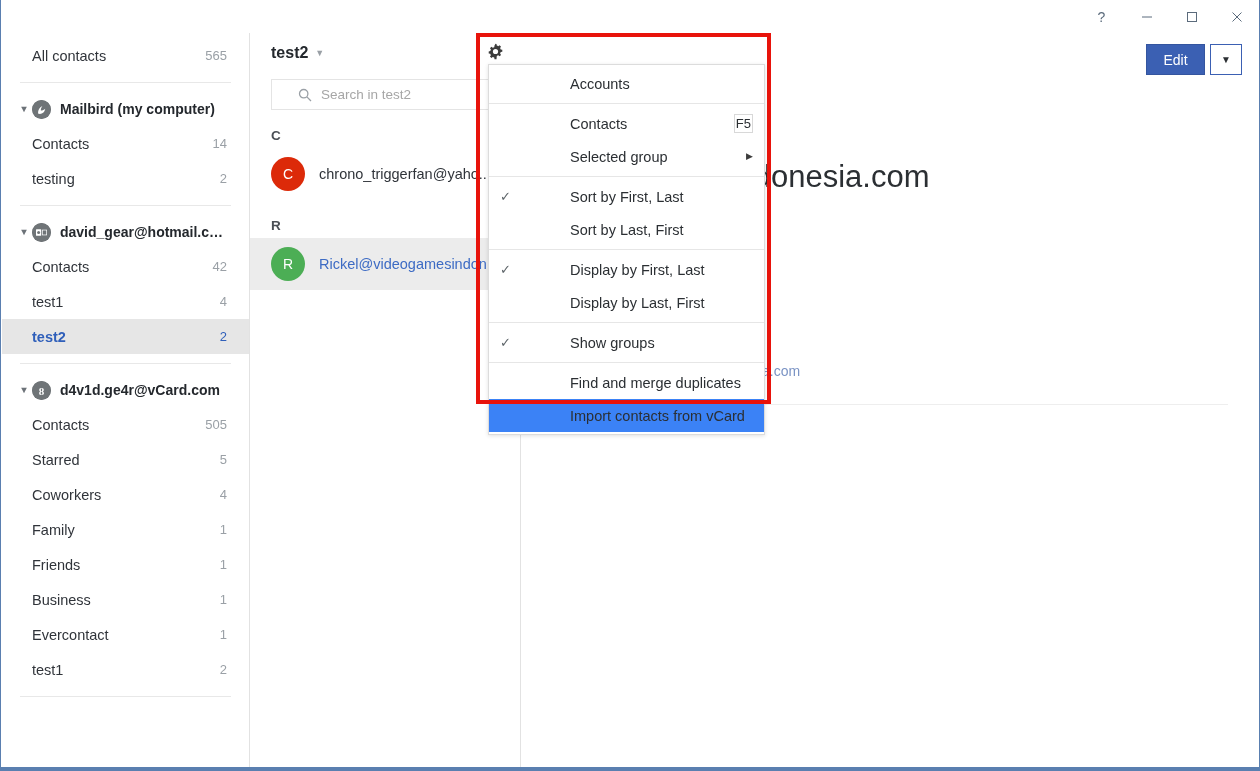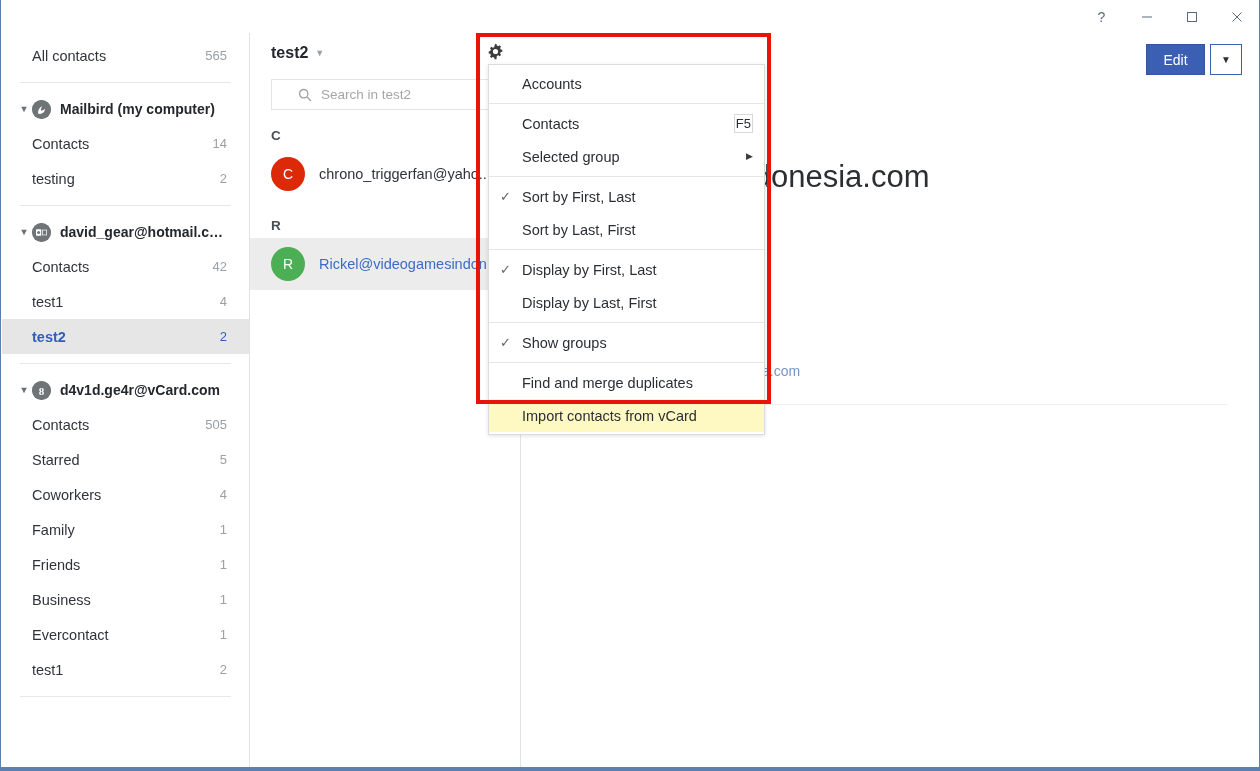--- a/index.html
+++ b/index.html
@@ -179,26 +179,26 @@
     background: #ffffff;
     border: 1px solid #dcdcdc;
     box-shadow: 0 1px 4px rgba(0,0,0,0.12);
     padding: 2px 0;
   }
   .menu-item {
     height: 33px; display: flex; align-items: center;
     padding: 0 11px 0 0; cursor: default;
     font-size: 14.5px; color: #2b2f33;
   }
-  .menu-item.hl { background: #fef9c3; }
+  .menu-item.hl { background: #3b82f6; }
   .mi-check {
     width: 33px; flex: 0 0 33px; text-align: center;
     color: #5d6469; font-size: 13px; line-height: 1;
   }
-  .mi-label { flex: 1; white-space: nowrap; }
+  .mi-label { flex: 1; white-space: nowrap; margin-left: 48px; }
   .mi-shortcut {
     border: 1px solid #d8d8d8; background: #ffffff;
     padding: 1px 1px; font-size: 13px; color: #2b2f33;
   }
   .mi-arrow { color: #3c3c3c; font-size: 9px; line-height: 1; }
   .menu-sep { height: 1px; background: #e6e6e6; margin: 3px 0; }
 
   
   .bottom-frame {
     position: absolute; left: 0; right: 0; bottom: 0; height: 3px;

